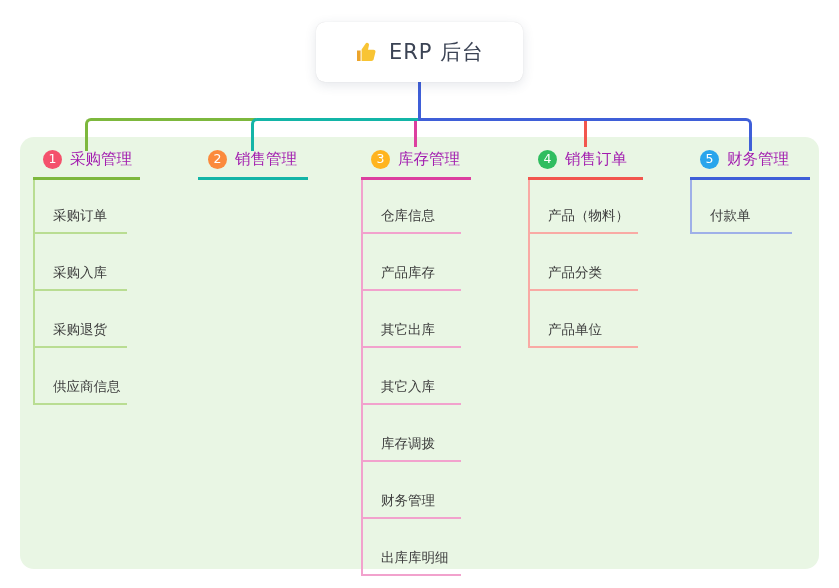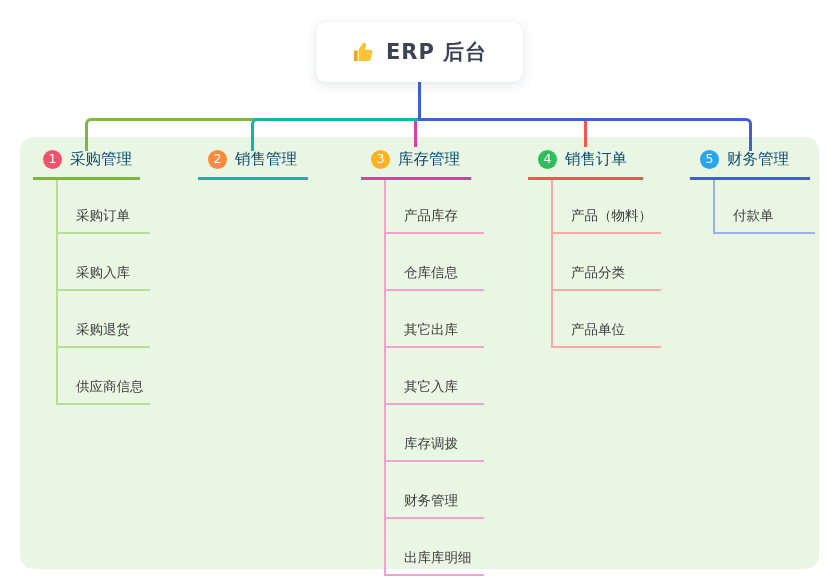--- a/index.html
+++ b/index.html
@@ -9,21 +9,21 @@
   }
   .panel{
     position:absolute;left:20px;top:137px;width:799px;height:432px;
     background:var(--panel-bg);border-radius:14px;
   }
   
   .root-card{
     position:absolute;left:316px;top:22px;width:207px;height:60px;background:#fff;
     border-radius:9px;display:flex;align-items:center;justify-content:center;gap:10px;
     box-shadow:0 3px 12px rgba(50,60,90,.13),0 0 1px rgba(0,0,0,.15);
-    font-size:21px;color:var(--root-text);letter-spacing:1px;font-weight:bold;
+    font-size:21px;color:var(--root-text);letter-spacing:1px;
   }
   .thumb-icon{width:24px;height:24px;flex:0 0 auto;}
   
   .conn{position:absolute;pointer-events:none;}
   .conn-root{left:418px;top:82px;width:3px;height:39px;background:var(--c5);}
   .conn-b1{left:85px;top:118px;width:168px;height:30px;
     border-left:3px solid var(--c1);border-top:3px solid var(--c1);border-top-left-radius:6px;}
   .conn-b2{left:251px;top:118px;width:167px;height:30px;
     border-left:3px solid var(--c2);border-top:3px solid var(--c2);border-top-left-radius:6px;}
   .conn-b5{left:418px;top:118px;width:331px;height:30px;
@@ -34,22 +34,22 @@
   .branch{position:absolute;top:146px;}
   .branch .head{
     display:flex;align-items:center;gap:8px;height:26px;padding:0 0 5px 10px;
     border-bottom:3px solid var(--c);box-sizing:content-box;
   }
   .badge{
     width:19px;height:19px;border-radius:50%;flex:0 0 auto;
     display:flex;align-items:center;justify-content:center;
     color:#fff;font-size:12.5px;line-height:1;
   }
-  .head-label{font-size:15.5px;color:#0c4a6e;white-space:nowrap;}
-  .kids{margin-left:23px;border-left:2px solid var(--cl);text-align:right;}
+  .head-label{font-size:15.5px;color:#a21caf;white-space:nowrap;}
+  .kids{margin-left:0;border-left:2px solid var(--cl);text-align:right;}
   .kid{position:relative;height:55px;border-bottom:2px solid var(--cl);}
   .kid:first-child{height:52px;}
   .kid span{
     position:absolute;left:18px;bottom:7px;font-size:13.5px;color:#3c3c3c;white-space:nowrap;
   }
   .branch-1{left:33px;--c:var(--c1);--cl:var(--cl1);}
   .branch-1 .head{width:97px;}  .branch-1 .kids{width:92px;}
   .branch-2{left:198px;--c:var(--c2);--cl:var(--cl2);}
   .branch-2 .head{width:100px;} .branch-2 .kids{width:92px;}
   .branch-3{left:361px;--c:var(--c3);--cl:var(--cl3);}
@@ -110,24 +110,24 @@
       </div>
     </div>
 
     <div class="branch branch-3">
       <div class="head">
         <span class="badge" style="background: rgb(255, 180, 31);">3</span>
         <span class="head-label">库存管理</span>
       </div>
       <div class="kids">
           <div class="kid">
-            <span>产品库存</span>
+            <span>仓库信息</span>
           </div>
           <div class="kid">
-            <span>仓库信息</span>
+            <span>产品库存</span>
           </div>
           <div class="kid">
             <span>其它出库</span>
           </div>
           <div class="kid">
             <span>其它入库</span>
           </div>
           <div class="kid">
             <span>库存调拨</span>
           </div>

